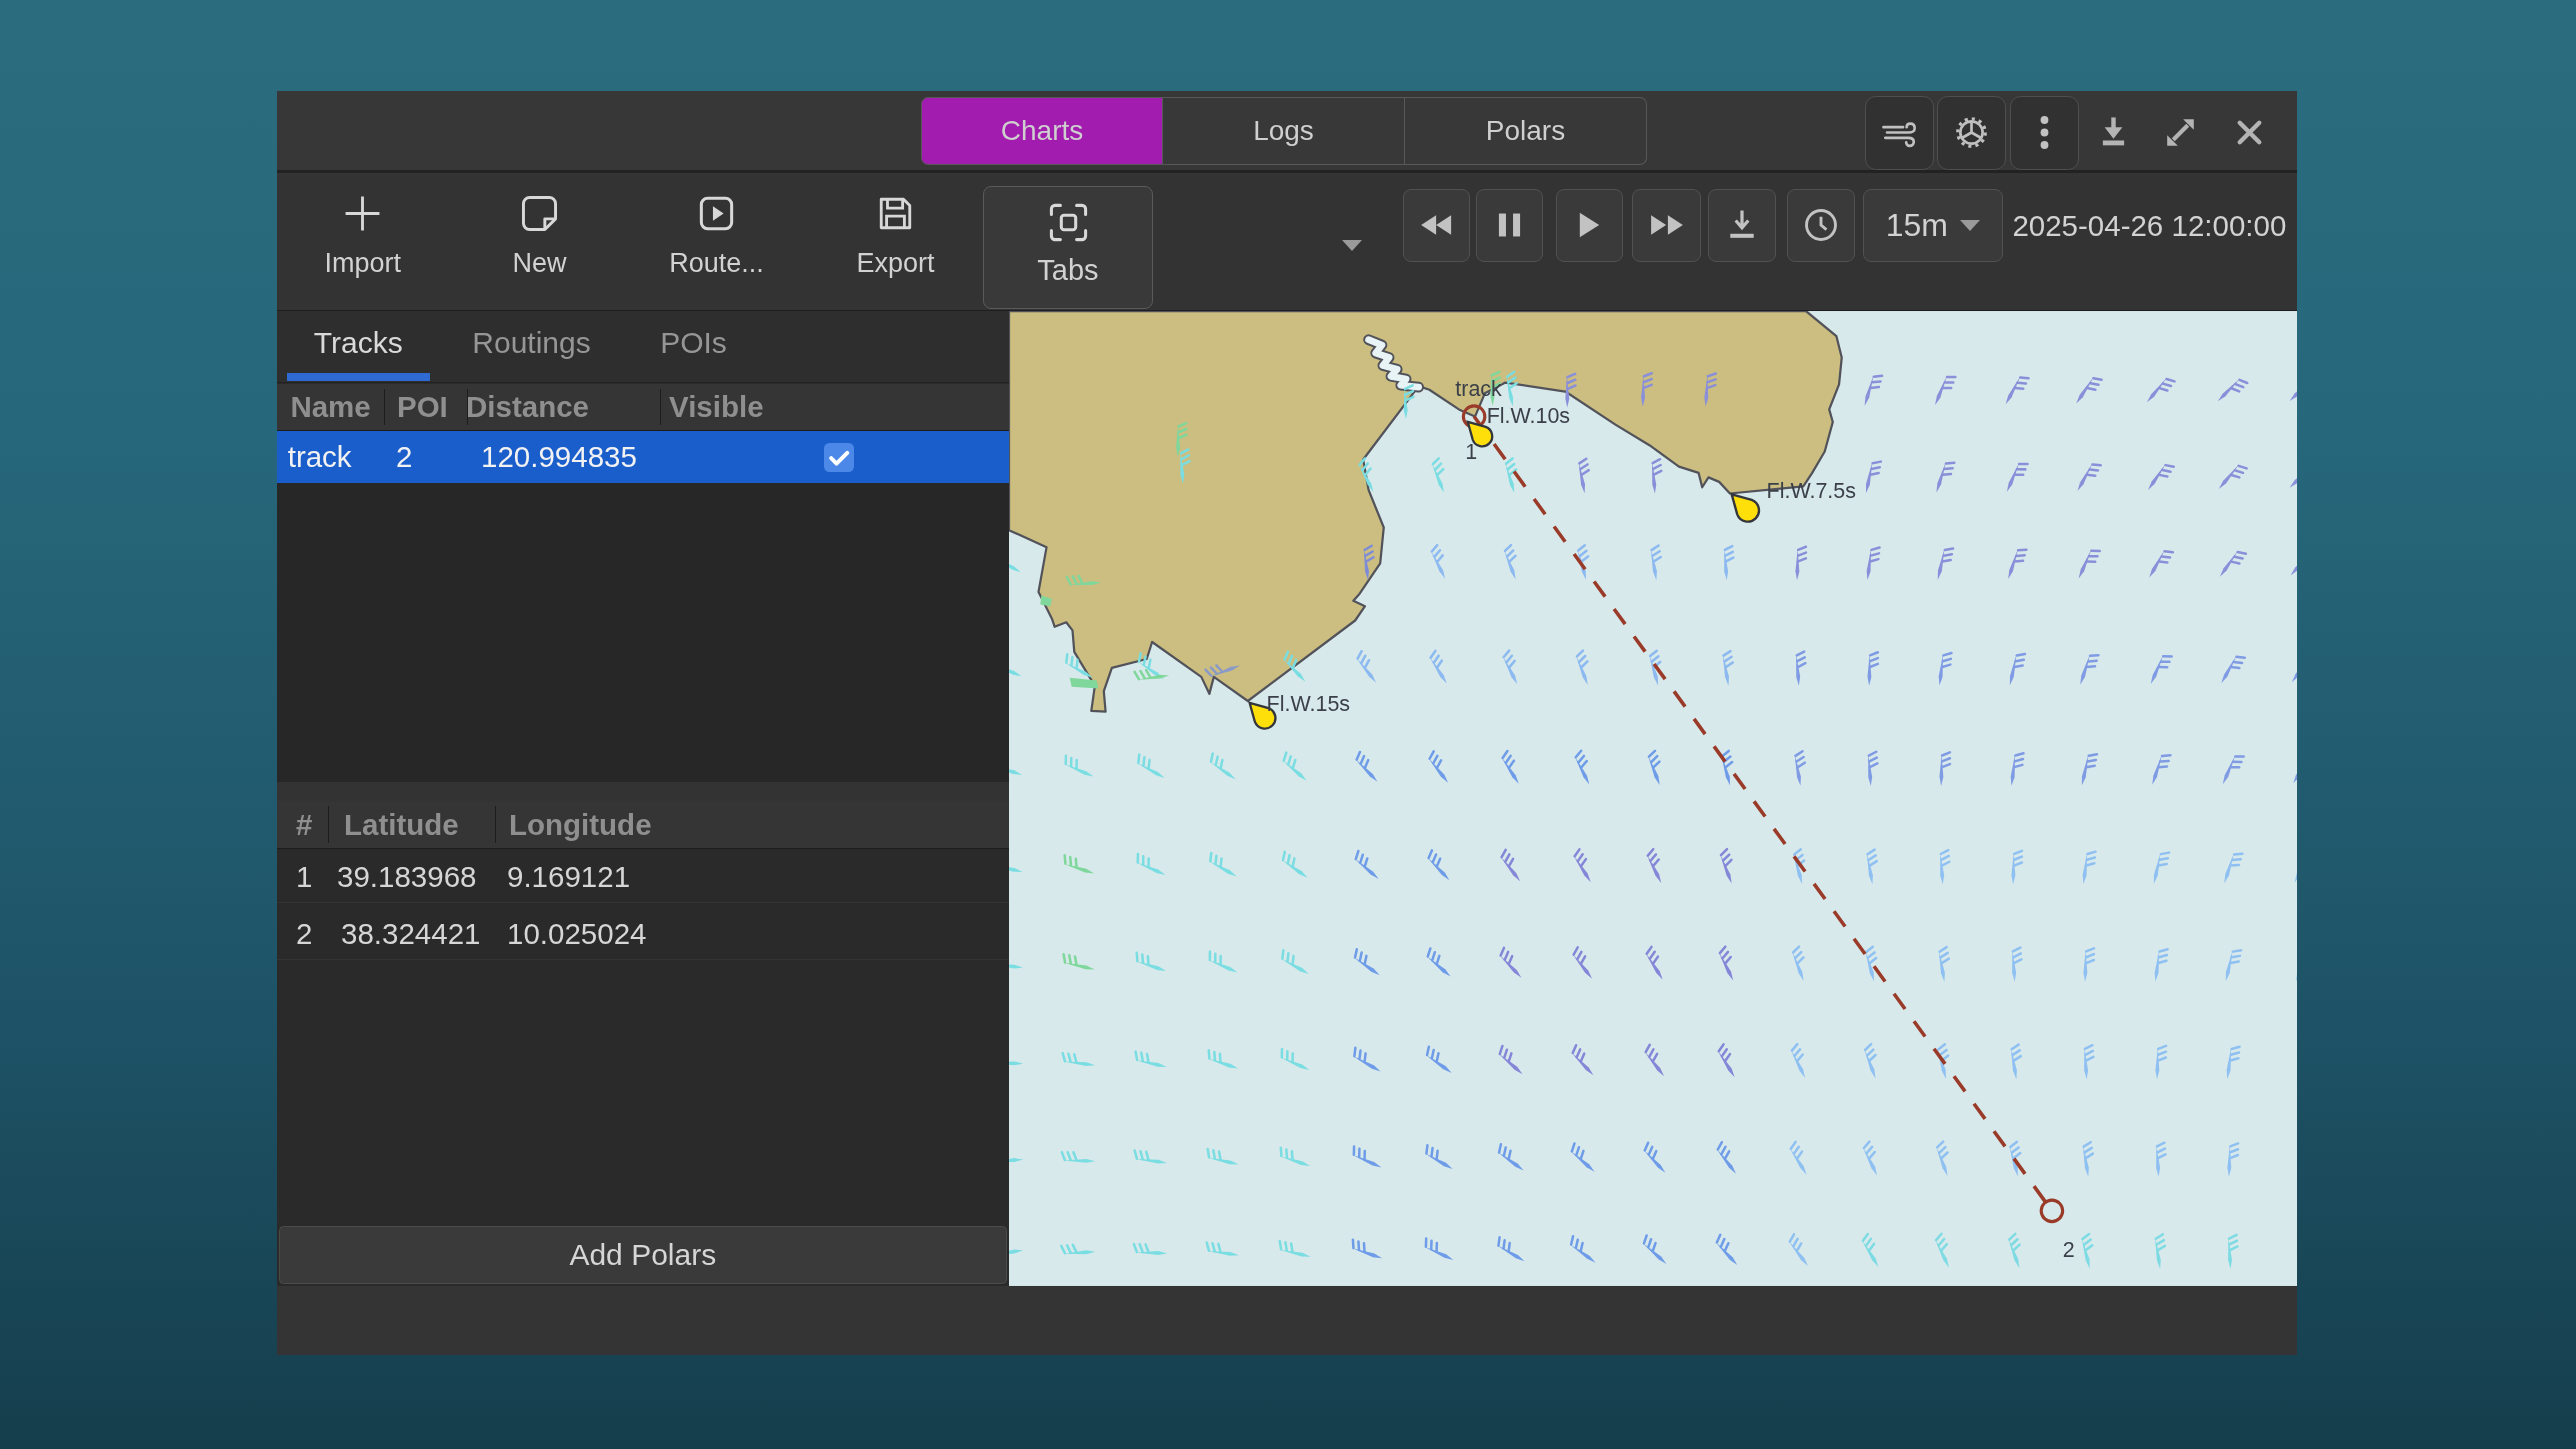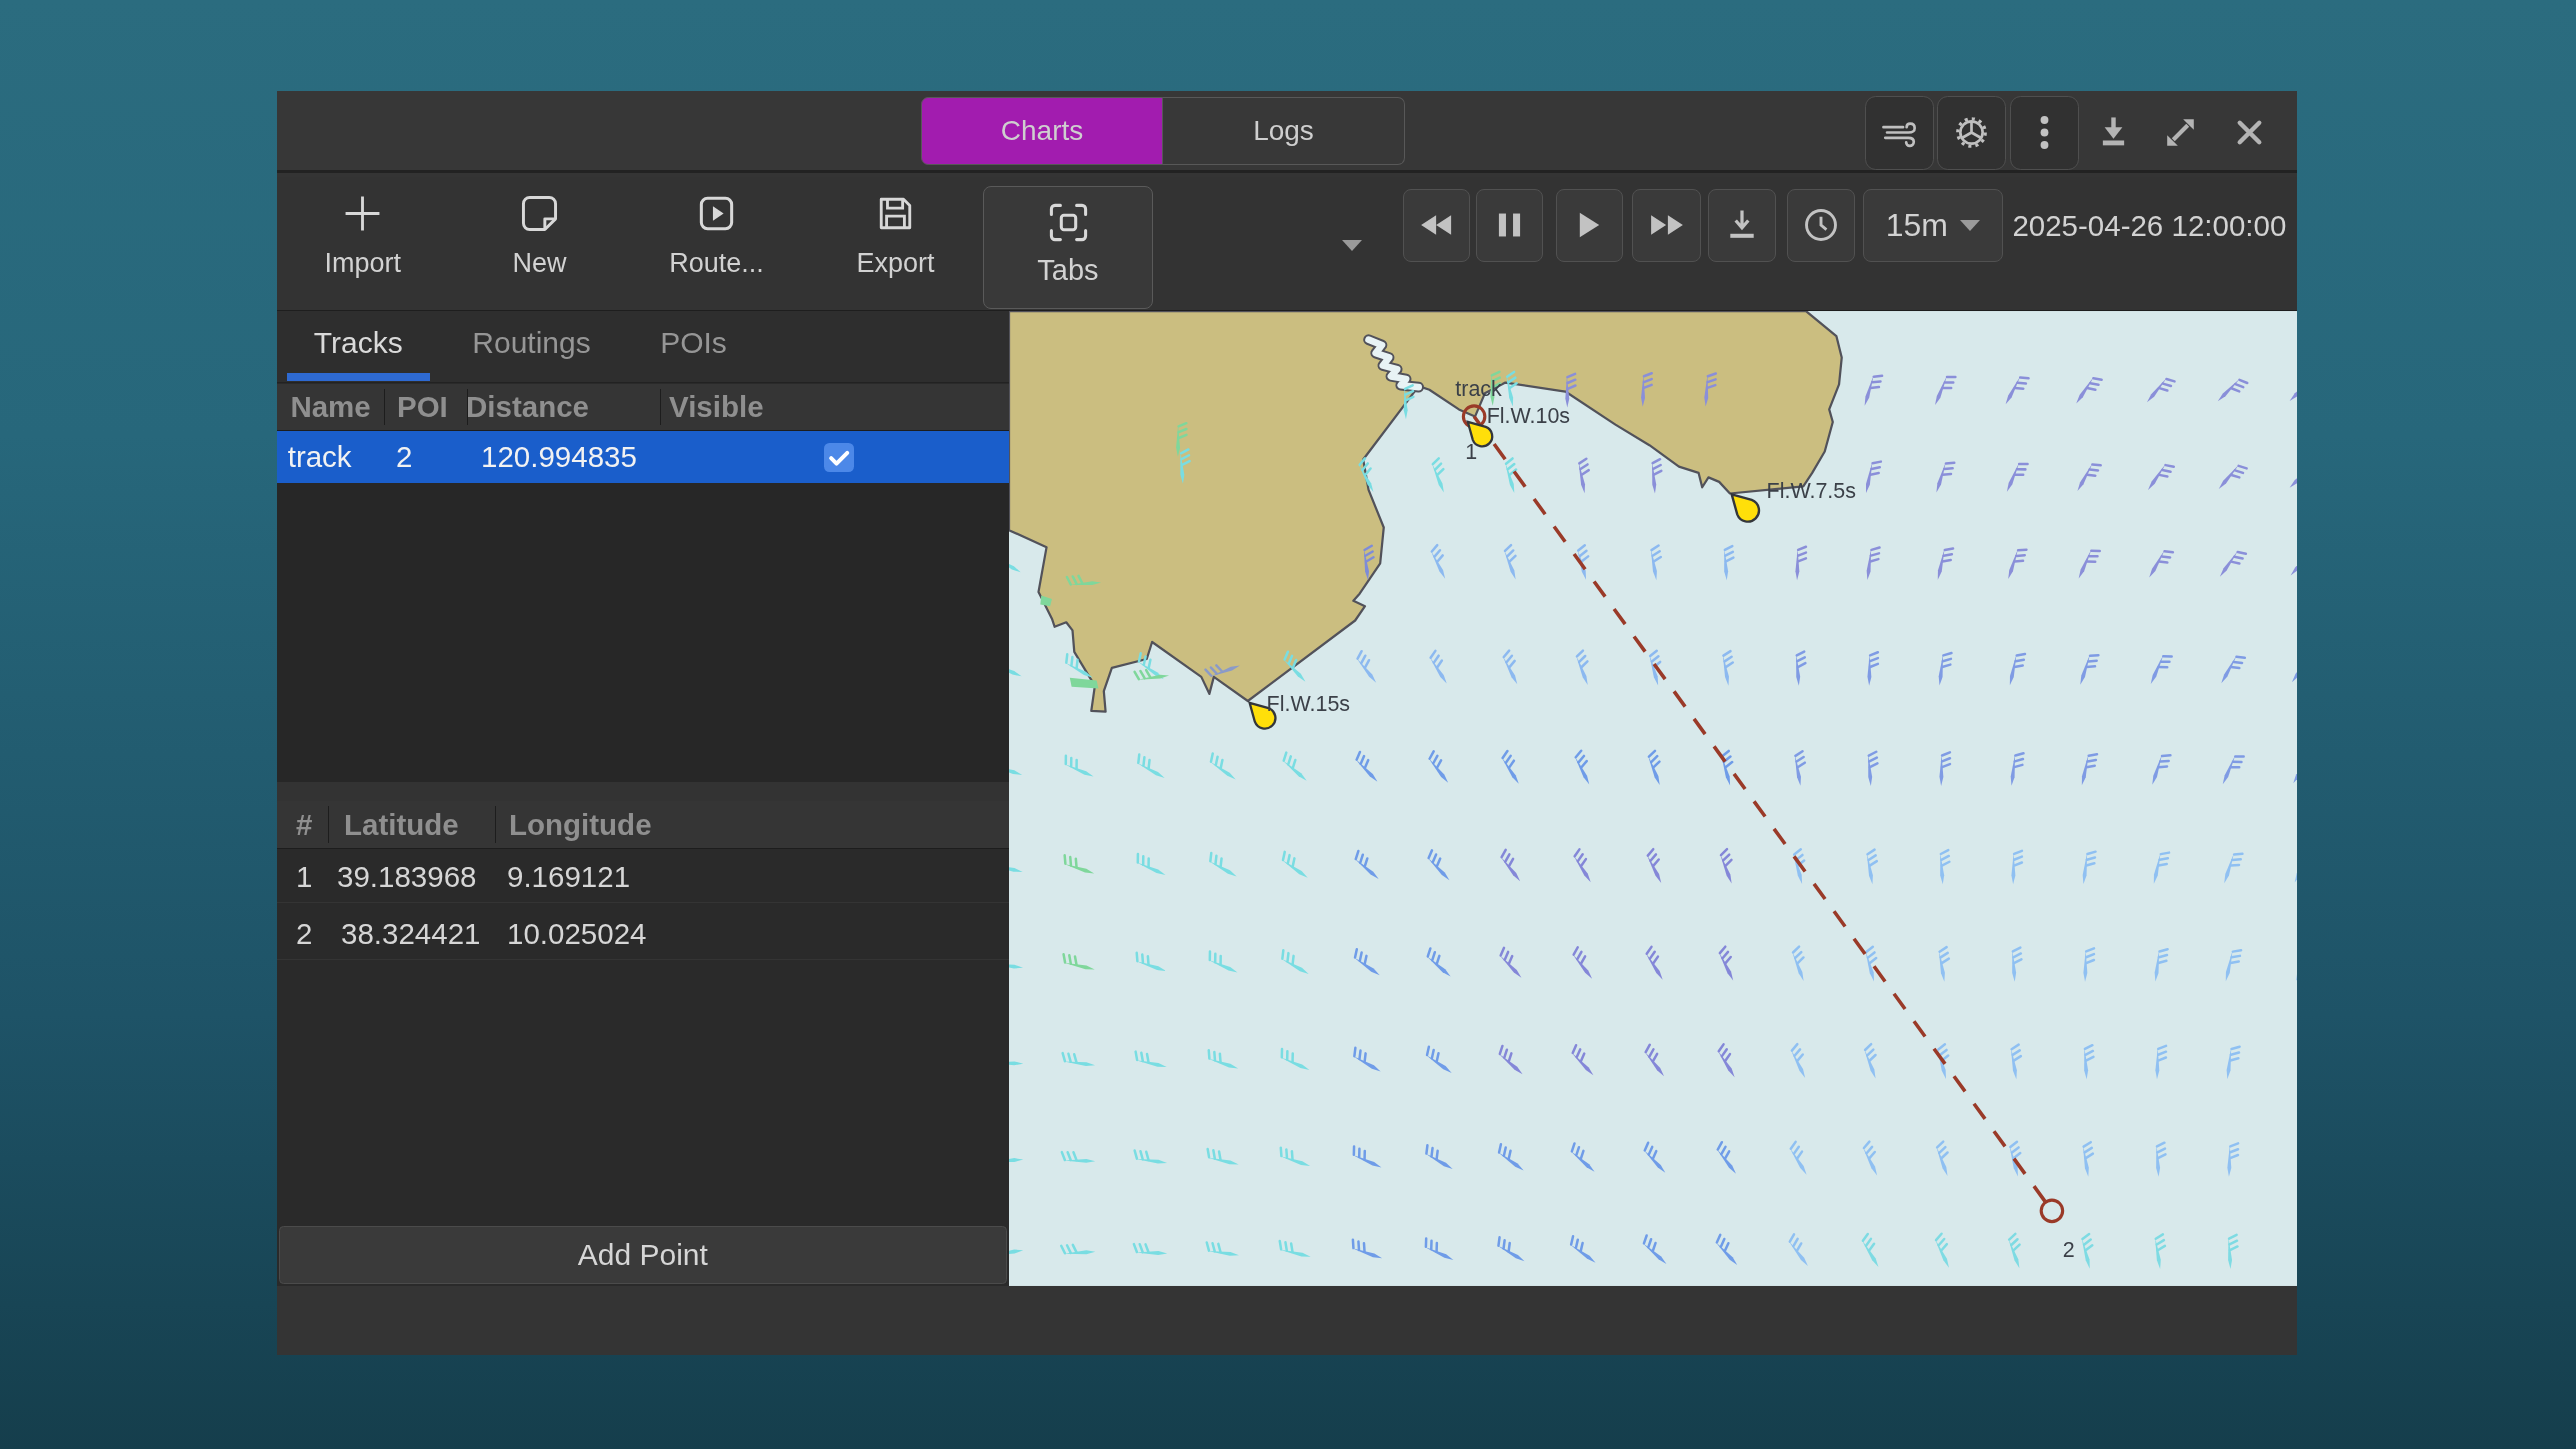--- a/index.html
+++ b/index.html
@@ -51,20 +51,21 @@
   color:#c9c9c9; font-size:31px; line-height:67px; padding-left:24px; }
 .ml { font-family:"Liberation Sans",sans-serif; font-size:24px; fill:#3b4048; }
 svg { display:block; }
 </style></head>
 <body>
 <div id="win">
  <div id="hdr">
   <div id="seg">
         <div class="seg">Charts</div>
         <div class="seg">Logs</div>
+        <div class="seg">Polars</div>
       </div>
   <div class="ibtn" style="left:1588px">
    <svg width="41" height="41" viewBox="0 0 46 46">
           <g stroke="#c0c0c0" stroke-width="3" fill="none" stroke-linecap="round">
     <path d="M5 17h22M9 23h24c6 0 7-2 7-5s-2-5-5-5-4 2-4 4"></path>
             <path d="M7 29h26c5 0 6 2 6 4.5S37 38 34.5 38s-4-2-4-4"></path>
           </g>
         </svg>
   </div>
   <div class="ibtn" style="left:1660px">
@@ -229,21 +230,21 @@
   <div class="drow" style="top:540px;">
         <span style="left:19px;">1</span>
         <span style="left:60px;">39.183968</span>
         <span style="left:230px;">9.169121</span>
       </div>
   <div class="drow" style="top:597px;">
         <span style="left:19px;">2</span>
         <span style="left:64px;">38.324421</span>
         <span style="left:230px;">10.025024</span>
       </div>
-  <div id="addpt">Add Point</div>
+  <div id="addpt">Add Polars</div>
  </div>
  <div id="mapwrap">
 <svg id="map" viewBox="1128 348 1440 1090" width="1288" height="975">
 <defs>
  <g id="wb">
   <path d="M-16 1.8L9 -1.7L19 .2L9 2.7Z" fill="currentColor" stroke="none"></path>
   <path d="M-15 1.2l-4 -8.5M-8.5 .8l-4 -8.5M-2 .4l-4 -8.5" stroke="currentColor" stroke-width="2.8" fill="none" stroke-linecap="round"></path>
  </g>
  <path id="pin" d="M0 0L23.5 6.5A13.2 13.2 0 1 1 6.5 23.5Z"></path>
 </defs>

